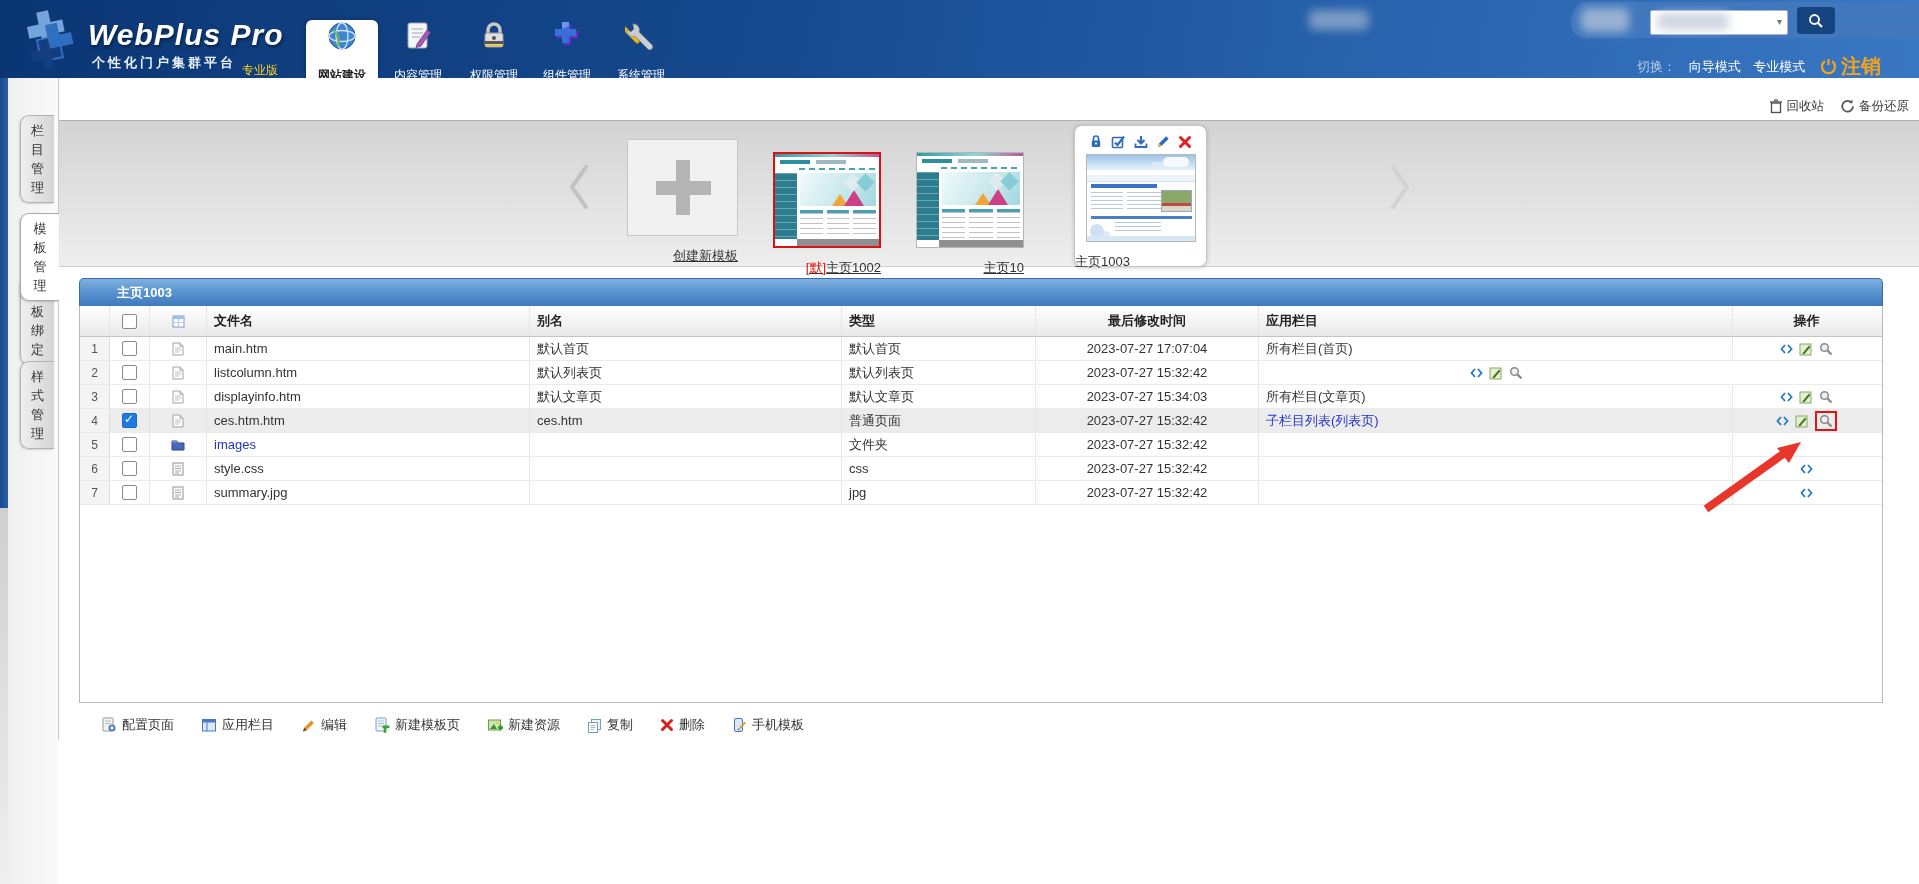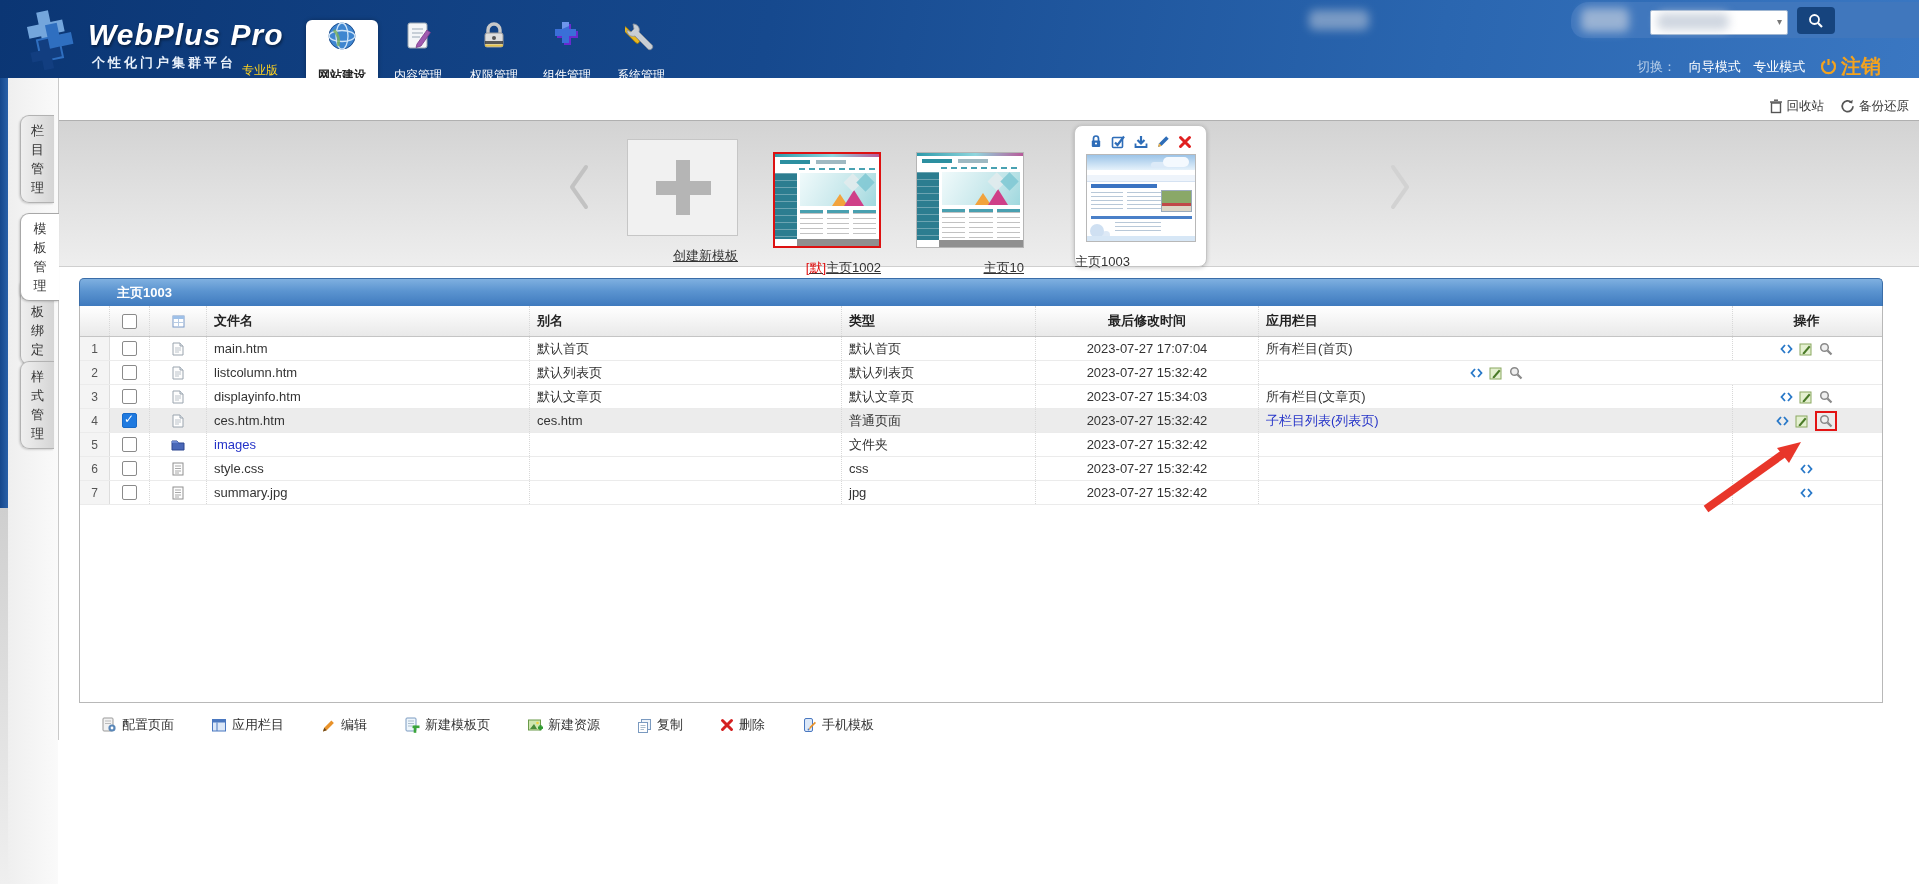--- a/index.html
+++ b/index.html
@@ -133,21 +133,21 @@
     padding-left:0;color:#555;font-size:12px;}
   .cb{width:13px;height:13px;border:1px solid #8a8a8a;border-radius:2px;background:#fff;
     display:inline-block;cursor:pointer;}
   .cb.checked{background:#1f7ae0;border-color:#186ac8;position:relative;}
   .cb.checked::after{content:"✓";position:absolute;left:1px;top:-2px;color:#fff;font-size:12px;font-weight:bold;}
   .link{color:#2533c8;cursor:pointer;}
   .ops{gap:6px;}
   .op{display:inline-flex;cursor:pointer;align-items:center;}
   .red-box{border:2px solid #e31414;padding:1px 2px;display:inline-flex;align-items:center;}
   
-  .actions{position:absolute;left:42px;top:638px;display:flex;gap:37px;align-items:center;
+  .actions{position:absolute;left:42px;top:638px;display:flex;gap:27px;align-items:center;
     font-size:13px;color:#333;}
   .action{display:flex;align-items:center;gap:5px;cursor:pointer;}
   
   .annot{position:absolute;left:0;top:0;width:1919px;height:884px;pointer-events:none;z-index:60;}
 </style>
 </head>
 <body>
 
 <div class="app-header">
   <svg class="logo-mark" viewBox="0 0 76 70">

